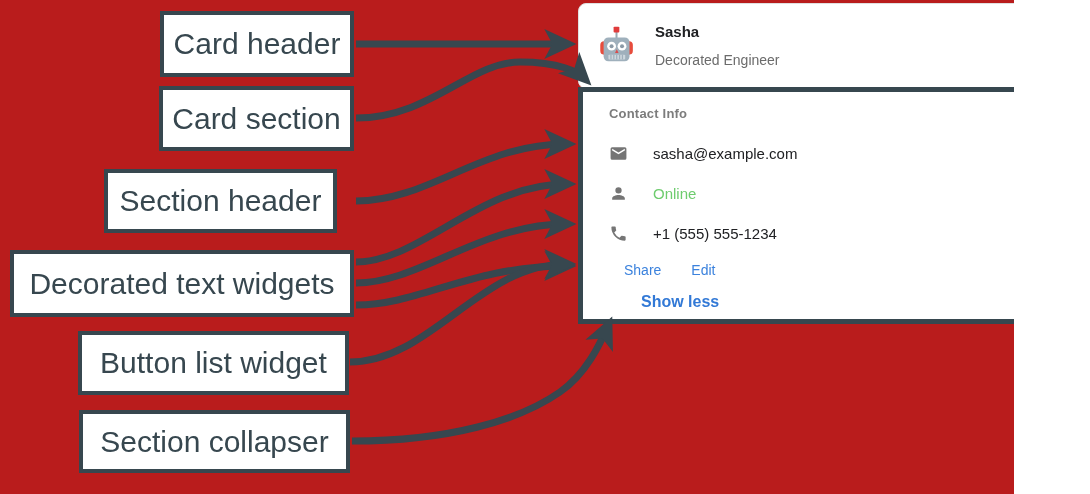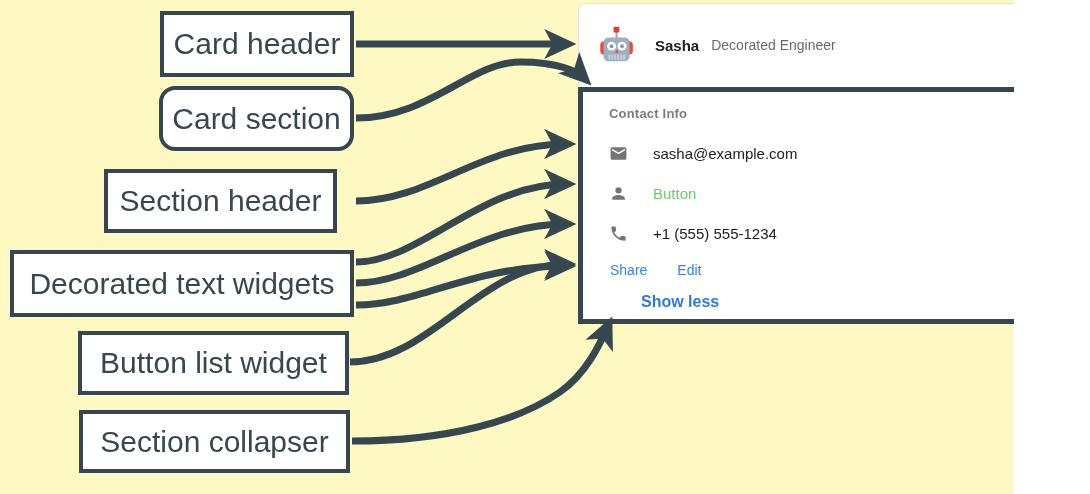--- a/index.html
+++ b/index.html
@@ -7,21 +7,21 @@
     padding: 0;
     background: #ffffff;
   }
   body {
     font-family: "Liberation Sans", sans-serif;
   }
   #stage {
     position: relative;
     width: 1014px;
     height: 494px;
-    background: #fef9c3;
+    background: #b91c1c;
     overflow: hidden;
   }
 
   
   .label-box {
     position: absolute;
     box-sizing: border-box;
     border: 4px solid #37474f;
     background: #ffffff;
     display: flex;
@@ -65,21 +65,21 @@
     padding: 12px 16px;
     box-sizing: border-box;
     height: 100%;
   }
   .avatar {
     width: 46px;
     height: 46px;
     flex: 0 0 46px;
     position: relative;
   }
-  .header-text { display: flex; gap: 12px; }
+  .header-text { display: flex; flex-direction: column; gap: 12px; }
   .header-title {
     font-size: 15px;
     font-weight: bold;
     color: #202124;
     line-height: 1.1;
   }
   .header-subtitle {
     font-size: 14px;
     color: #6b6b6b;
     line-height: 1.1;
@@ -125,21 +125,21 @@
     margin-left: 22px;
     font-size: 15px;
     color: #202124;
   }
   .row-text.status { color: #6ecc6e; }
 
   .button-list {
     display: flex;
     gap: 30px;
     height: 34px;
-    margin-left: 1px;
+    margin-left: 15px;
   }
   .link-button {
     font-size: 14px;
     color: #3b82dd;
     cursor: pointer;
     background: none;
     border: none;
     padding: 0;
     font-family: "Liberation Sans", sans-serif;
   }
@@ -180,21 +180,21 @@
 
     <path d="M350,362 C430,362 480,264 566,264" fill="none" stroke="#37474f" stroke-width="7" marker-end="url(#ah)"></path>
 
     <path d="M352,441 C450,441 520,420 560,392 C586,374 600,344 608,326" fill="none" stroke="#37474f" stroke-width="7" marker-end="url(#ah)"></path>
   </svg>
 
   <div class="label-box" style="left:160px; top:11px; width:194px; height:66px;">
     <span>Card header</span>
   </div>
 
-  <div class="label-box" style="left:159px; top:86px; width:195px; height:65px;border-radius:16px;">
+  <div class="label-box" style="left:159px; top:86px; width:195px; height:65px;">
     <span>Card section</span>
   </div>
 
   <div class="label-box" style="left:104px; top:169px; width:233px; height:64px;">
     <span>Section header</span>
   </div>
 
   <div class="label-box" style="left:10px; top:250px; width:344px; height:67px;">
     <span>Decorated text widgets</span>
   </div>
@@ -249,21 +249,21 @@
         </span>
         <span class="row-text">sasha@example.com</span>
       </div>
 
       <div class="text-row">
         <span class="row-icon">
           <svg viewBox="0 0 24 24" width="19" height="19" xmlns="http://www.w3.org/2000/svg">
             <path fill="#757575" d="M12 12a4 4 0 1 0 0-8 4 4 0 0 0 0 8zm0 2c-3.33 0-8 1.67-8 4v2h16v-2c0-2.33-4.67-4-8-4z"></path>
           </svg>
         </span>
-        <span class="row-text status">Button</span>
+        <span class="row-text status">Online</span>
       </div>
 
       <div class="text-row">
         <span class="row-icon">
           <svg viewBox="0 0 24 24" width="19" height="19" xmlns="http://www.w3.org/2000/svg">
             <path fill="#757575" d="M6.6 10.8a15.1 15.1 0 0 0 6.6 6.6l2.2-2.2a1 1 0 0 1 1-.25 11.4 11.4 0 0 0 3.6.57 1 1 0 0 1 1 1V20a1 1 0 0 1-1 1A17 17 0 0 1 3 4a1 1 0 0 1 1-1h3.5a1 1 0 0 1 1 1 11.4 11.4 0 0 0 .57 3.6 1 1 0 0 1-.25 1l-2.22 2.2z"></path>
           </svg>
         </span>
         <span class="row-text">+1 (555) 555-1234</span>
       </div>

